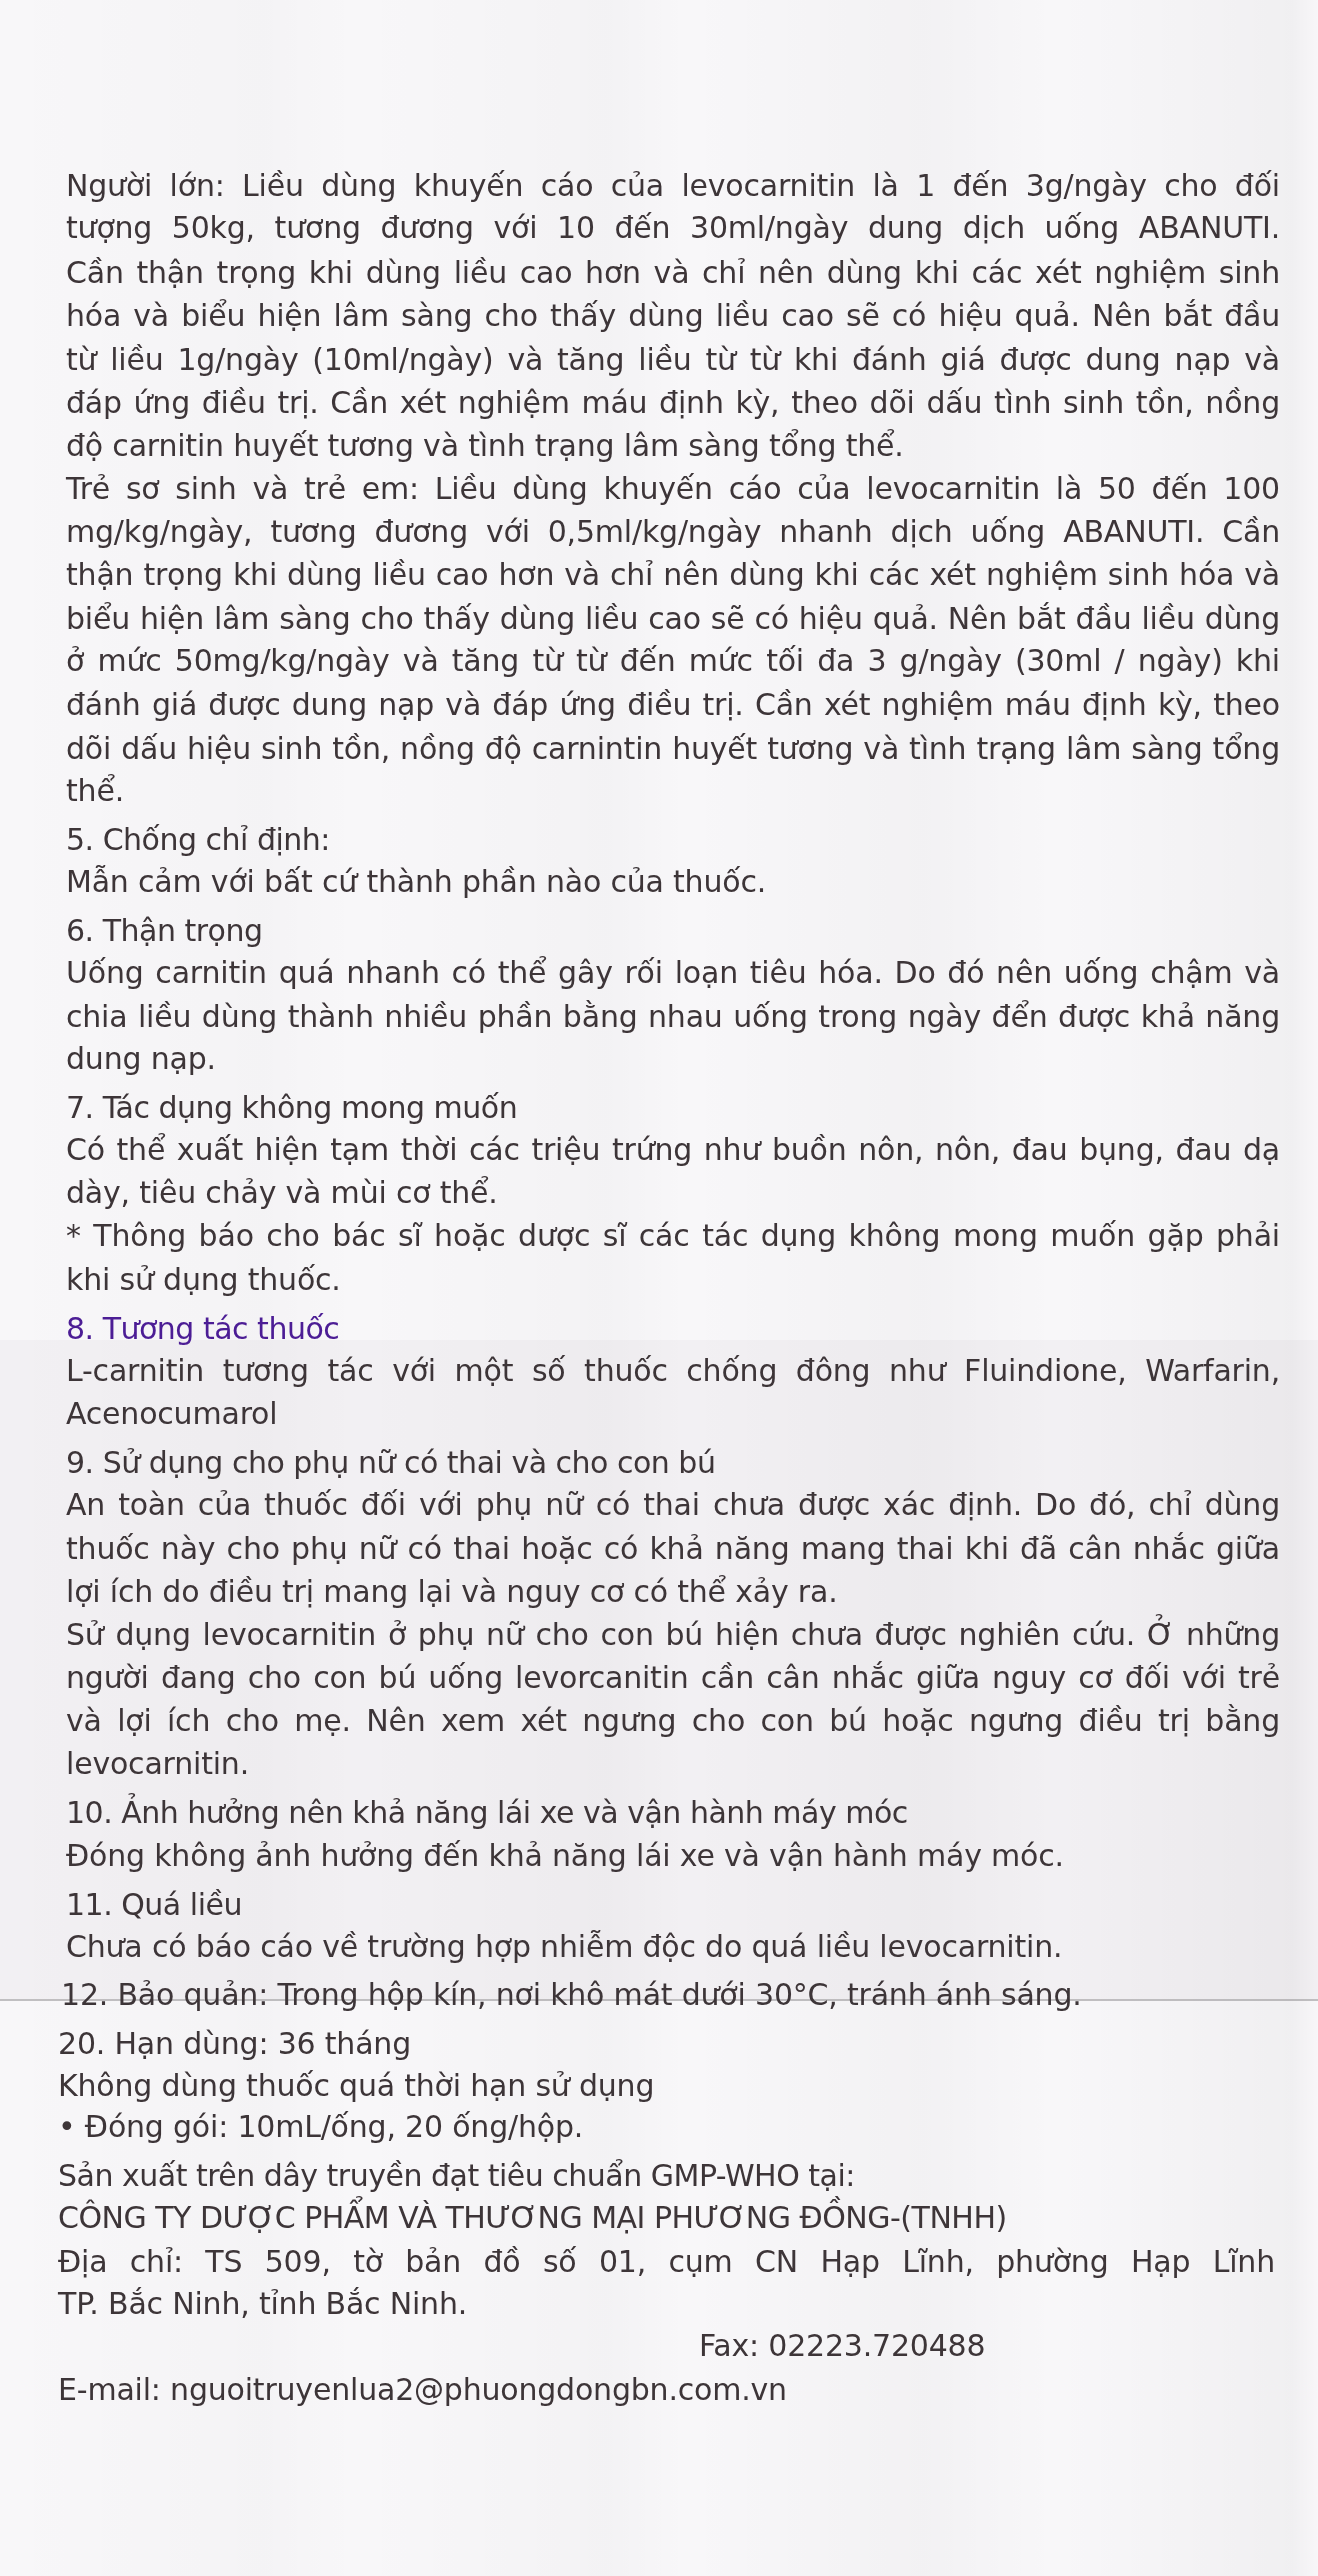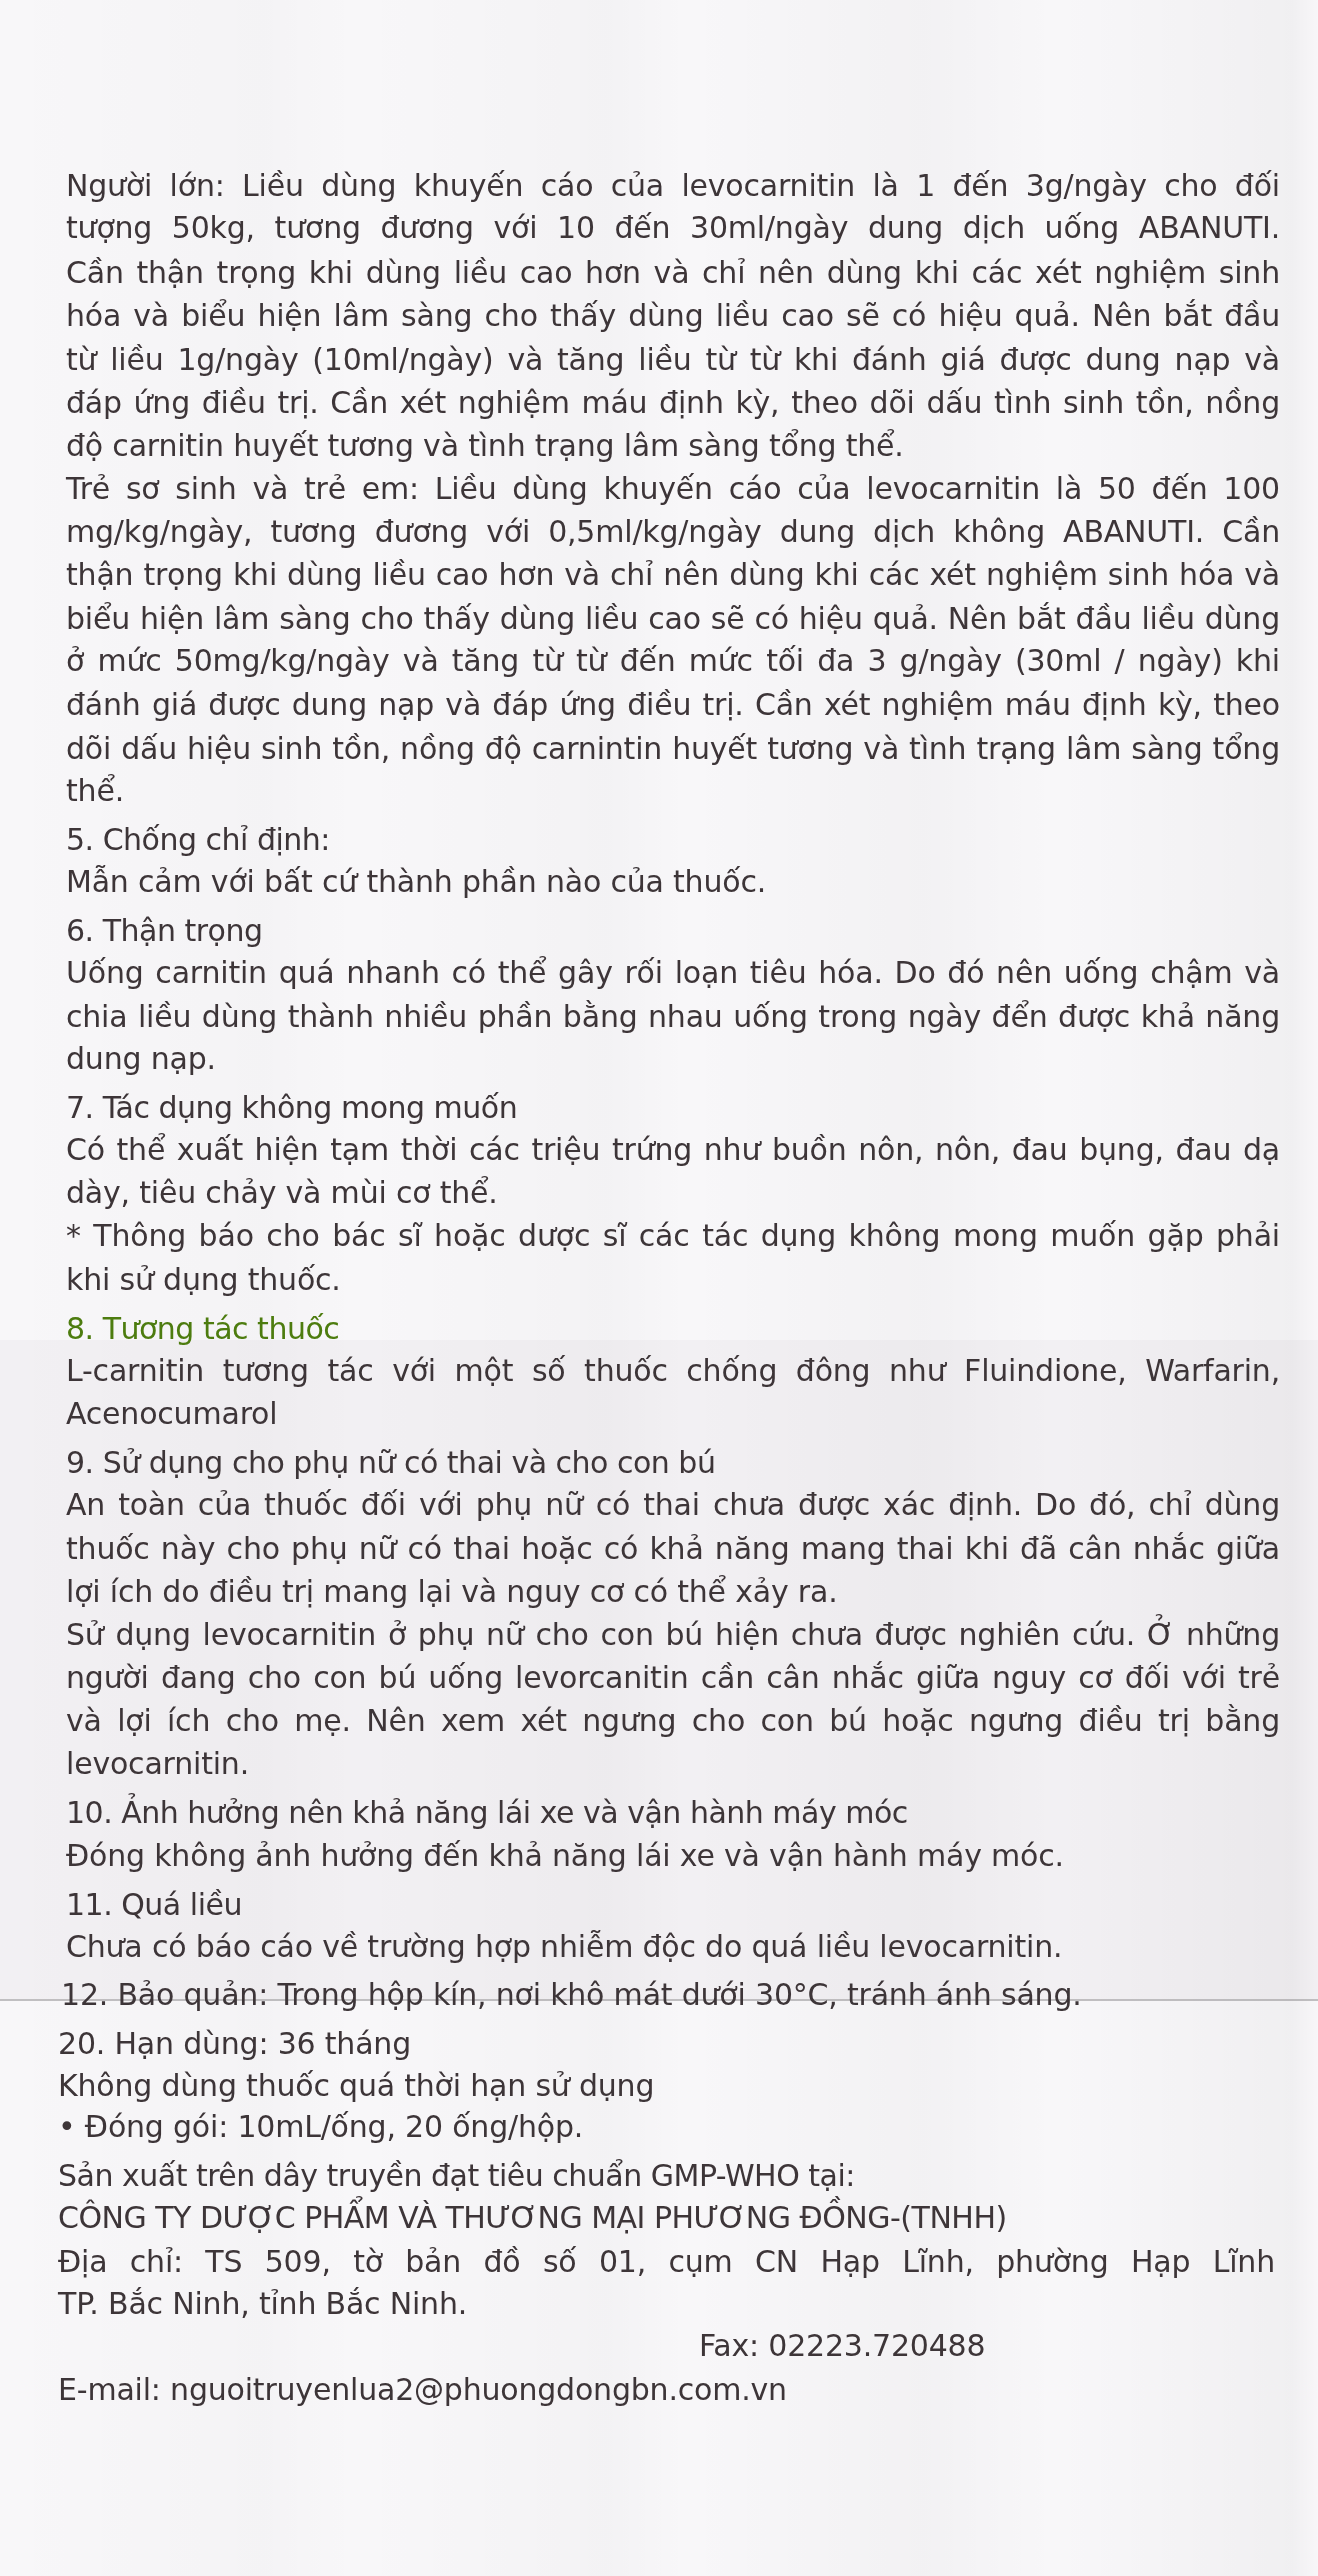--- a/index.html
+++ b/index.html
@@ -19,41 +19,41 @@
   .band-gray { top: 1340px; height: 659px; background: rgba(80,70,90,0.035); }
   .fold-line { position: absolute; left: 0; width: 1319px; top: 1999px; height: 1.5px; background: rgba(90,85,90,0.35); }
   .line {
     position: absolute; left: 66px; width: 1214px;
     font-size: 30px; line-height: 40px; white-space: nowrap;
     text-align: justify; text-align-last: justify; letter-spacing: -0.2px;
   }
   .line.last { text-align-last: left; }
   .lower { left: 58px; }
   .h { font-weight: normal; letter-spacing: -0.5px; }
-  .h.muted { color: #4d7c0f; }
+  .h.muted { color: #4c1d95; }
   .b { font-weight: normal; }
   .fax { position: absolute; left: 699px; }
 </style>
 </head>
 <body>
 
 <div class="paper"></div>
 <div class="band band-gray"></div>
 <div class="fold-line"></div>
 
 <div class="line" style="top:166px"><span class="b">Người lớn:</span><span> Liều dùng khuyến cáo của levocarnitin là 1 đến 3g/ngày cho đối</span></div>
 <div class="line" style="top:208px">tượng 50kg, tương đương với 10 đến 30ml/ngày dung dịch uống ABANUTI.</div>
 <div class="line" style="top:253px">Cần thận trọng khi dùng liều cao hơn và chỉ nên dùng khi các xét nghiệm sinh</div>
 <div class="line" style="top:296px">hóa và biểu hiện lâm sàng cho thấy dùng liều cao sẽ có hiệu quả. Nên bắt đầu</div>
 <div class="line" style="top:340px">từ liều 1g/ngày (10ml/ngày) và tăng liều từ từ khi đánh giá được dung nạp và</div>
 <div class="line" style="top:383px">đáp ứng điều trị. Cần xét nghiệm máu định kỳ, theo dõi dấu tình sinh tồn, nồng</div>
 <div class="line last" style="top:426px">độ carnitin huyết tương và tình trạng lâm sàng tổng thể.</div>
 
 <div class="line" style="top:469px">Trẻ sơ sinh và trẻ em: Liều dùng khuyến cáo của levocarnitin là 50 đến 100</div>
-<div class="line" style="top:512px">mg/kg/ngày, tương đương với 0,5ml/kg/ngày dung dịch không ABANUTI. Cần</div>
+<div class="line" style="top:512px">mg/kg/ngày, tương đương với 0,5ml/kg/ngày nhanh dịch uống ABANUTI. Cần</div>
 <div class="line" style="top:555px">thận trọng khi dùng liều cao hơn và chỉ nên dùng khi các xét nghiệm sinh hóa và</div>
 <div class="line" style="top:599px">biểu hiện lâm sàng  cho thấy dùng liều cao sẽ có hiệu quả. Nên bắt đầu liều dùng</div>
 <div class="line" style="top:641px">ở mức 50mg/kg/ngày và tăng từ từ đến mức tối đa 3 g/ngày (30ml / ngày) khi</div>
 <div class="line" style="top:685px">đánh giá được dung nạp và đáp ứng điều trị. Cần xét nghiệm máu định kỳ, theo</div>
 <div class="line" style="top:729px">dõi dấu hiệu sinh tồn, nồng độ carnintin huyết tương và tình trạng lâm sàng tổng</div>
 <div class="line last" style="top:771px">thể.</div>
 
 <div class="line last h" style="top:820px">5. Chống chỉ định:</div>
 <div class="line last" style="top:862px">Mẫn cảm với bất cứ thành phần nào của thuốc.</div>
 

